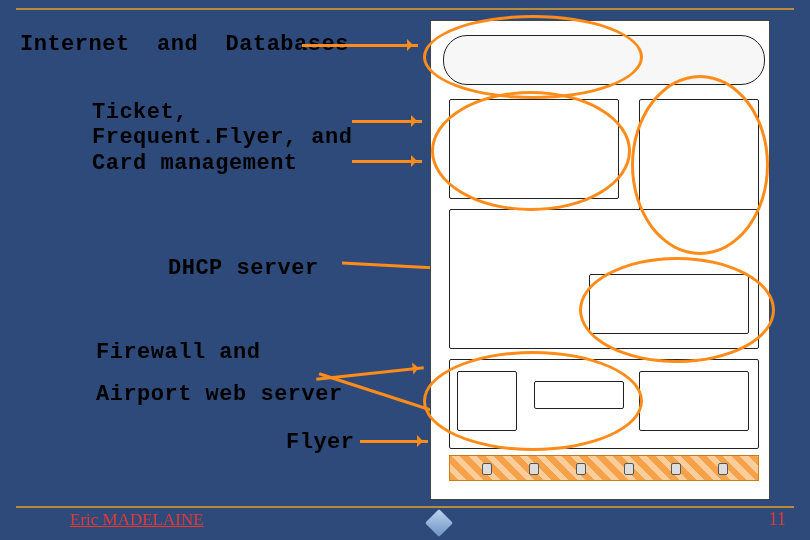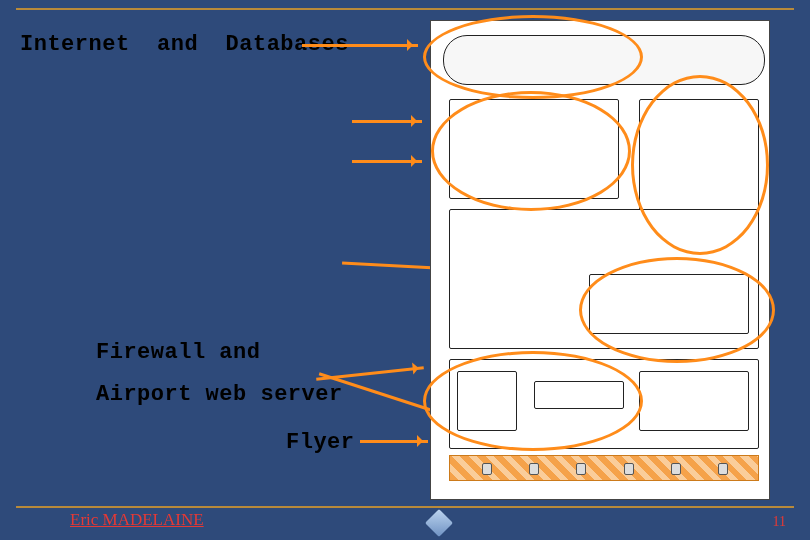--- a/index.html
+++ b/index.html
@@ -43,21 +43,21 @@
     left: 70px; bottom: 10px;
     font-family: "Times New Roman", serif;
     font-size: 17px;
     color: #e53935;
     text-decoration: underline;
   }
   .footer-pagenum {
     position: absolute;
     right: 24px; bottom: 10px;
     font-family: "Times New Roman", serif;
-    font-size: 14px;
+    font-size: 18px;
     color: #e53935;
   }
   .diagram {
     position: absolute;
     right: 40px;
     top: 20px;
     width: 340px;
     height: 480px;
     background: #fff;
     border: 1px solid #444;
@@ -138,20 +138,24 @@
   }
 </style>
 </head>
 <body>
 
 <div class="top-line"></div>
 <div class="bottom-line"></div>
 
 <div class="labels">
   <div class="label l1">Internet  and  Databases</div>
+  <div class="label l2">Ticket,
+Frequent.Flyer, and
+Card management</div>
+  <div class="label l3">DHCP server</div>
   <div class="label l4">Firewall and</div>
   <div class="label l5">Airport web server</div>
   <div class="label l6">Flyer</div>
 </div>
 
 <div class="arrow a1"></div>
 <div class="arrow a2"></div>
 <div class="arrow a3"></div>
 <div class="arrow a4"></div>
 <div class="arrow a5"></div>

